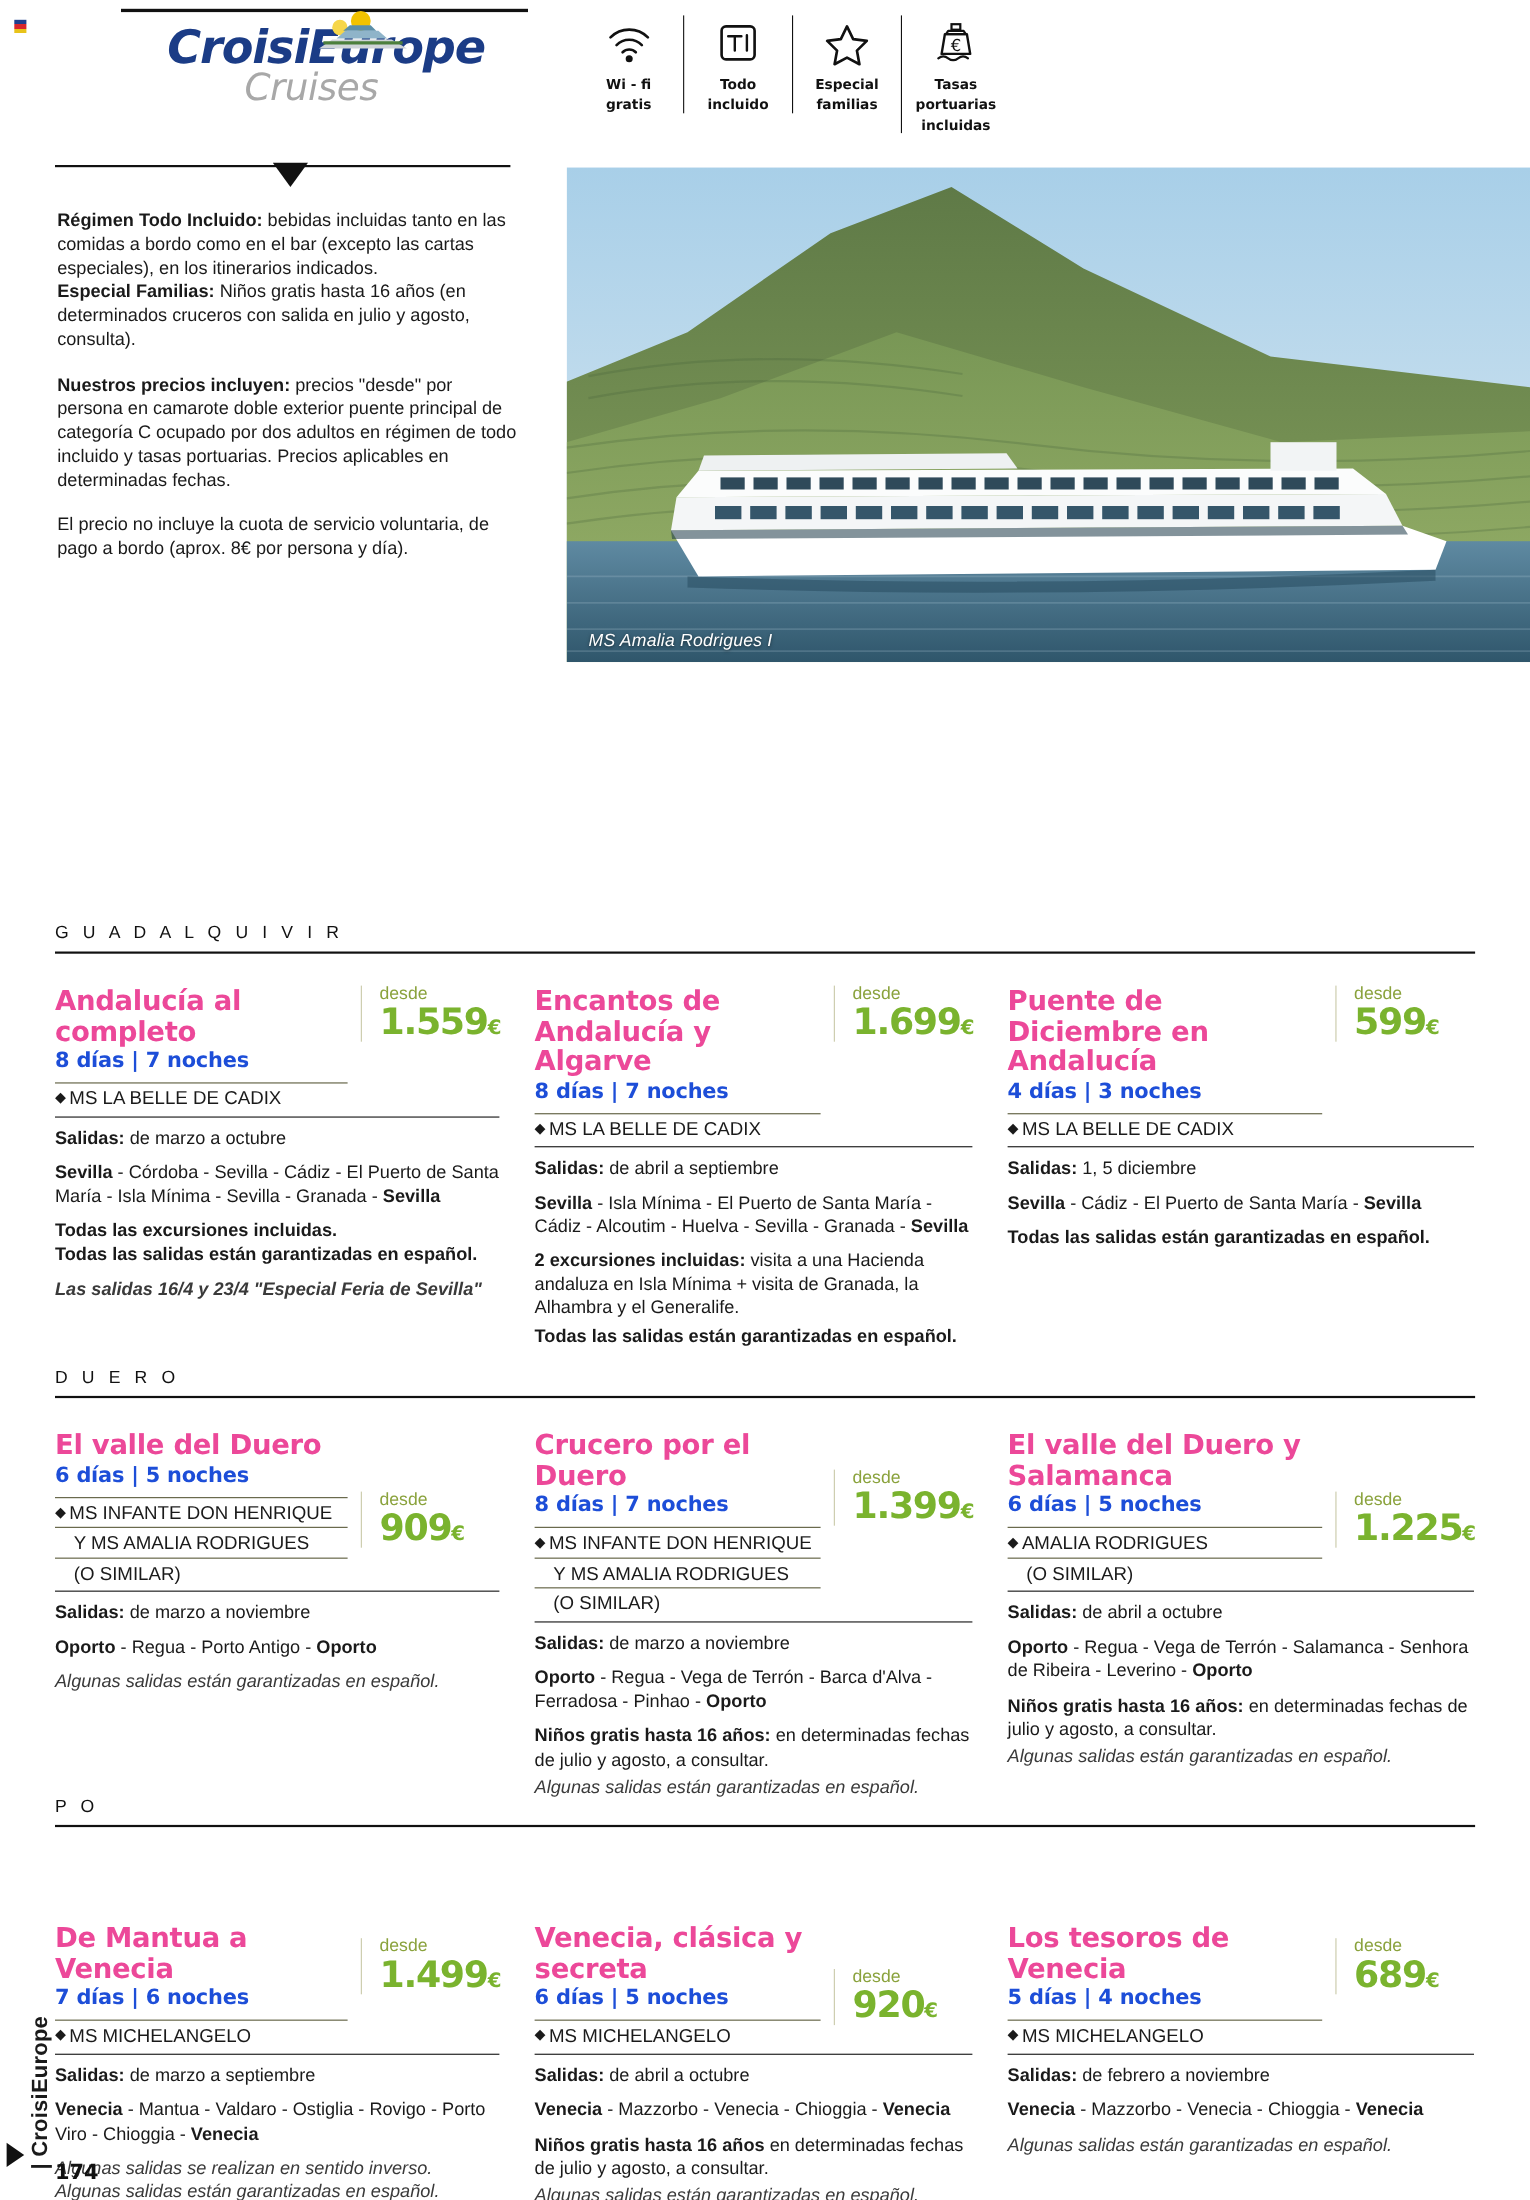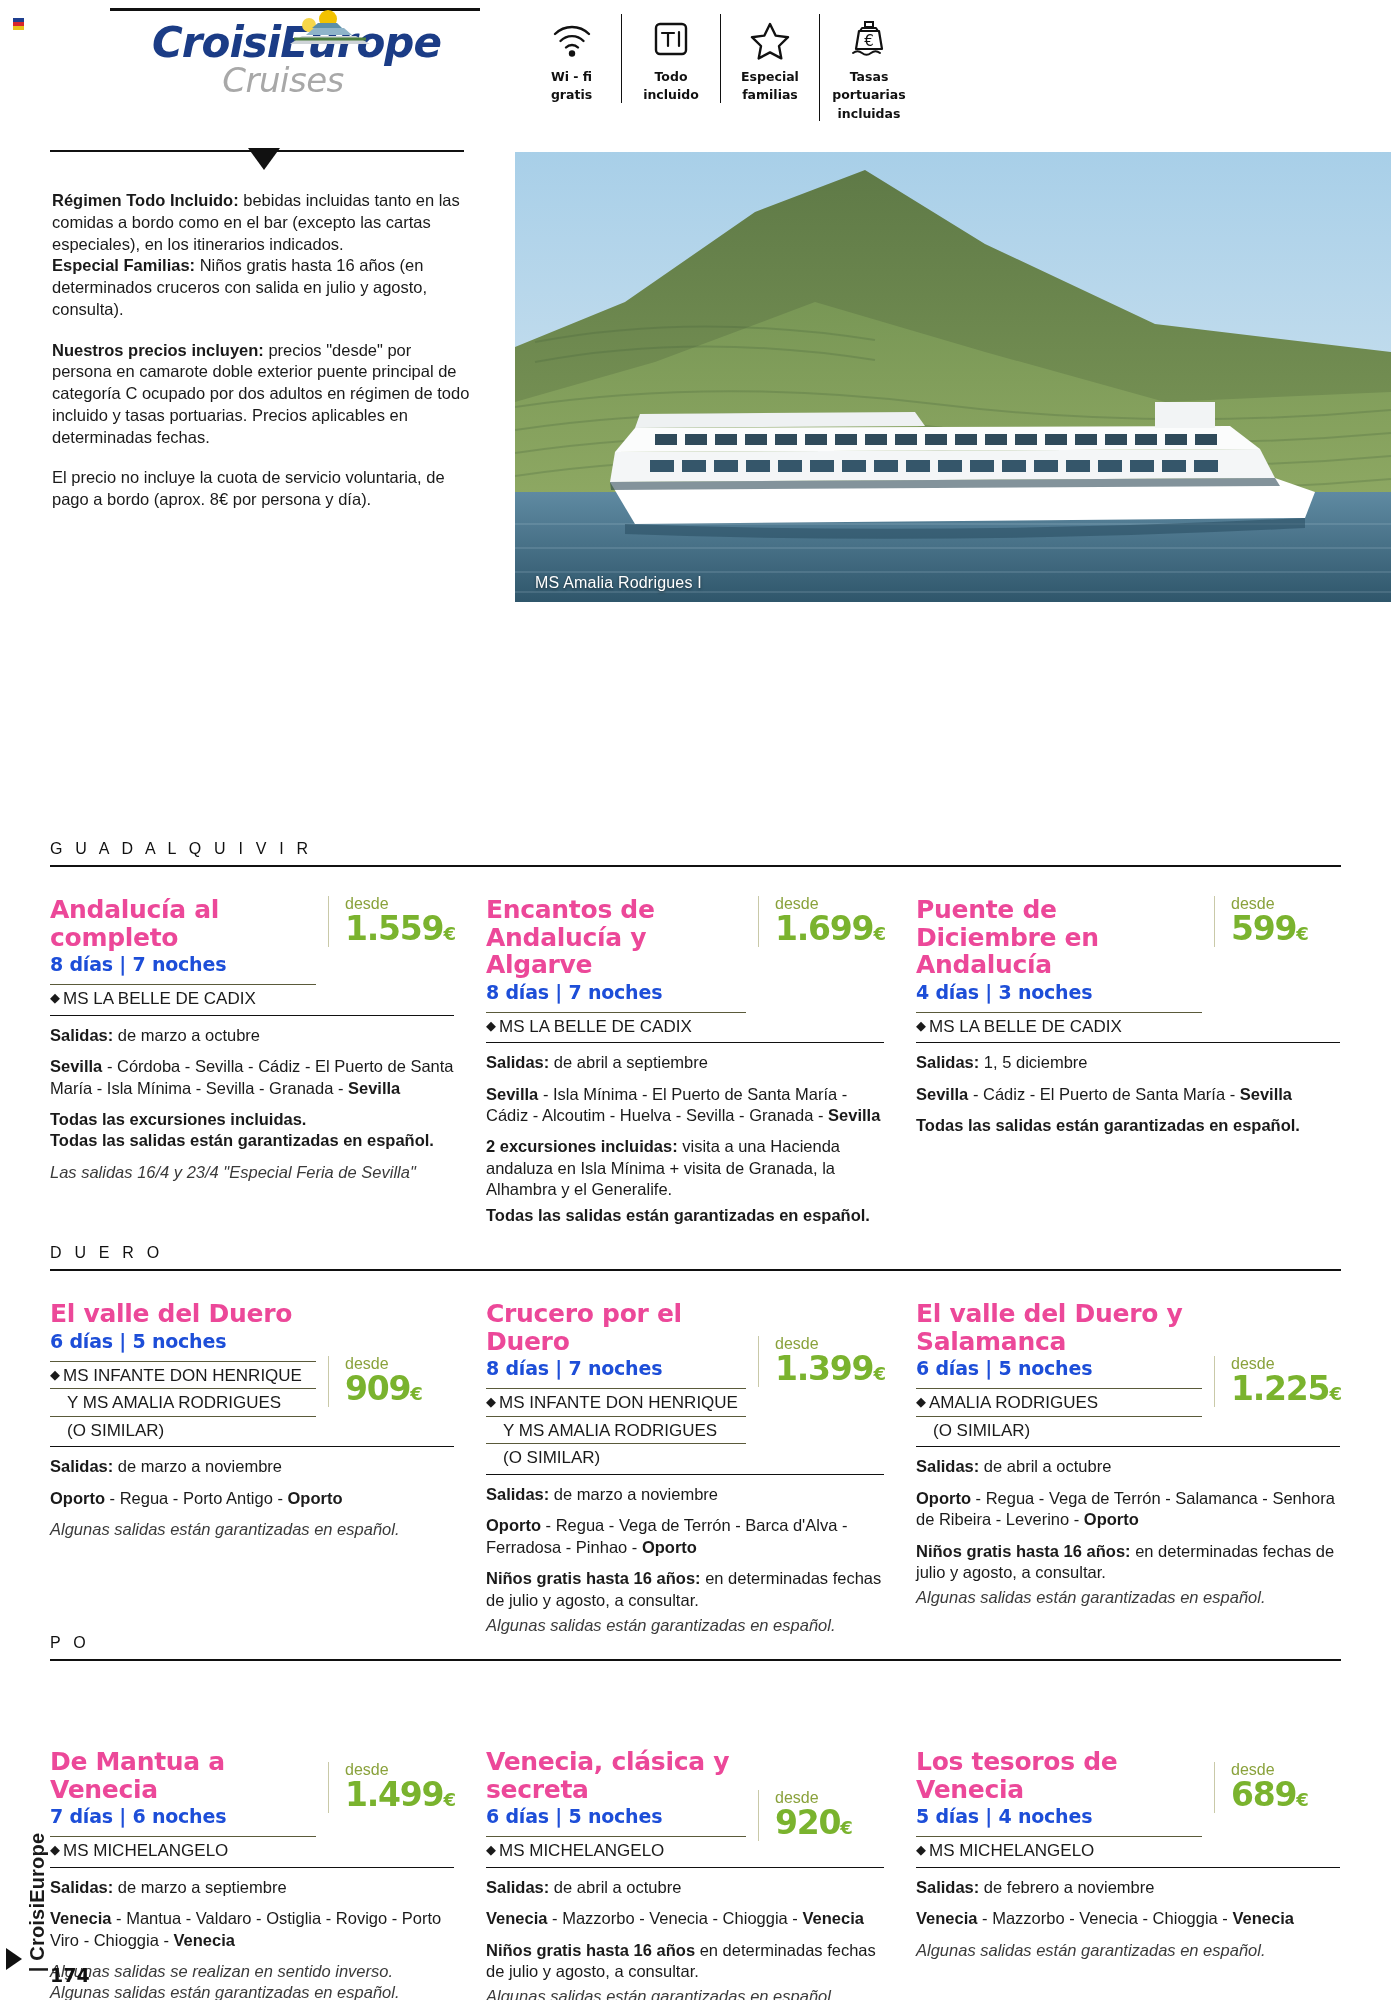--- a/index.html
+++ b/index.html
@@ -65,20 +65,21 @@
   
   .intro{ position:absolute; left:52px; top:190px; width:420px; }
   .intro p{ font-size:16.5px; line-height:1.32; margin-bottom:0; }
   .intro p.gap{ margin-top:19px; }
   .intro b{ font-weight:bold; }
 
   
   .photo{
     position:absolute; left:515px; top:152px; width:876px; height:450px;
     overflow:hidden;
+    font-style:italic;
   }
   .photo-cap{
     position:absolute; left:20px; bottom:10px; color:#fff;
     font-size:16px; letter-spacing:.2px;
     text-shadow:0 1px 3px rgba(0,0,0,.55);
   }
 
   
   .sec{ position:absolute; left:50px; width:1291px; }
   .sec-title{
@@ -341,21 +342,21 @@
     <div class="card-sep"></div>
     <div class="price-box">
       <div class="price-from">desde</div>
       <div class="price-val"><span>1.559</span><span class="cur">€</span></div>
     </div>
     <div class="card-body">
       <p><b>Salidas:</b><span> de marzo a octubre</span></p>
       <p><b>Sevilla</b><span> - Córdoba - Sevilla - Cádiz - El Puerto de Santa María - Isla Mínima - Sevilla - Granada - </span><b>Sevilla</b></p>
       <p style="white-space:pre-line;font-weight:bold;">Todas las excursiones incluidas.
 Todas las salidas están garantizadas en español.</p>
-      <p class="note-it" style="white-space:pre-line;">Las salidas 16/4 y 23/4 "Especial Feria de Sevilla"</p>
+      <p class="note-it" style="white-space:pre-line;font-weight:bold;">Las salidas 16/4 y 23/4 "Especial Feria de Sevilla"</p>
     </div>
   </div>
 
   <div class="card c2">
     <div class="card-head">
       <div class="card-title">Encantos de Andalucía y Algarve</div>
       <div class="card-dur">8 días | 7 noches</div>
     </div>
     <div class="ship-box">
       <div class="ship-line"><span class="dia">◆</span><span>MS LA BELLE DE CADIX</span></div>

